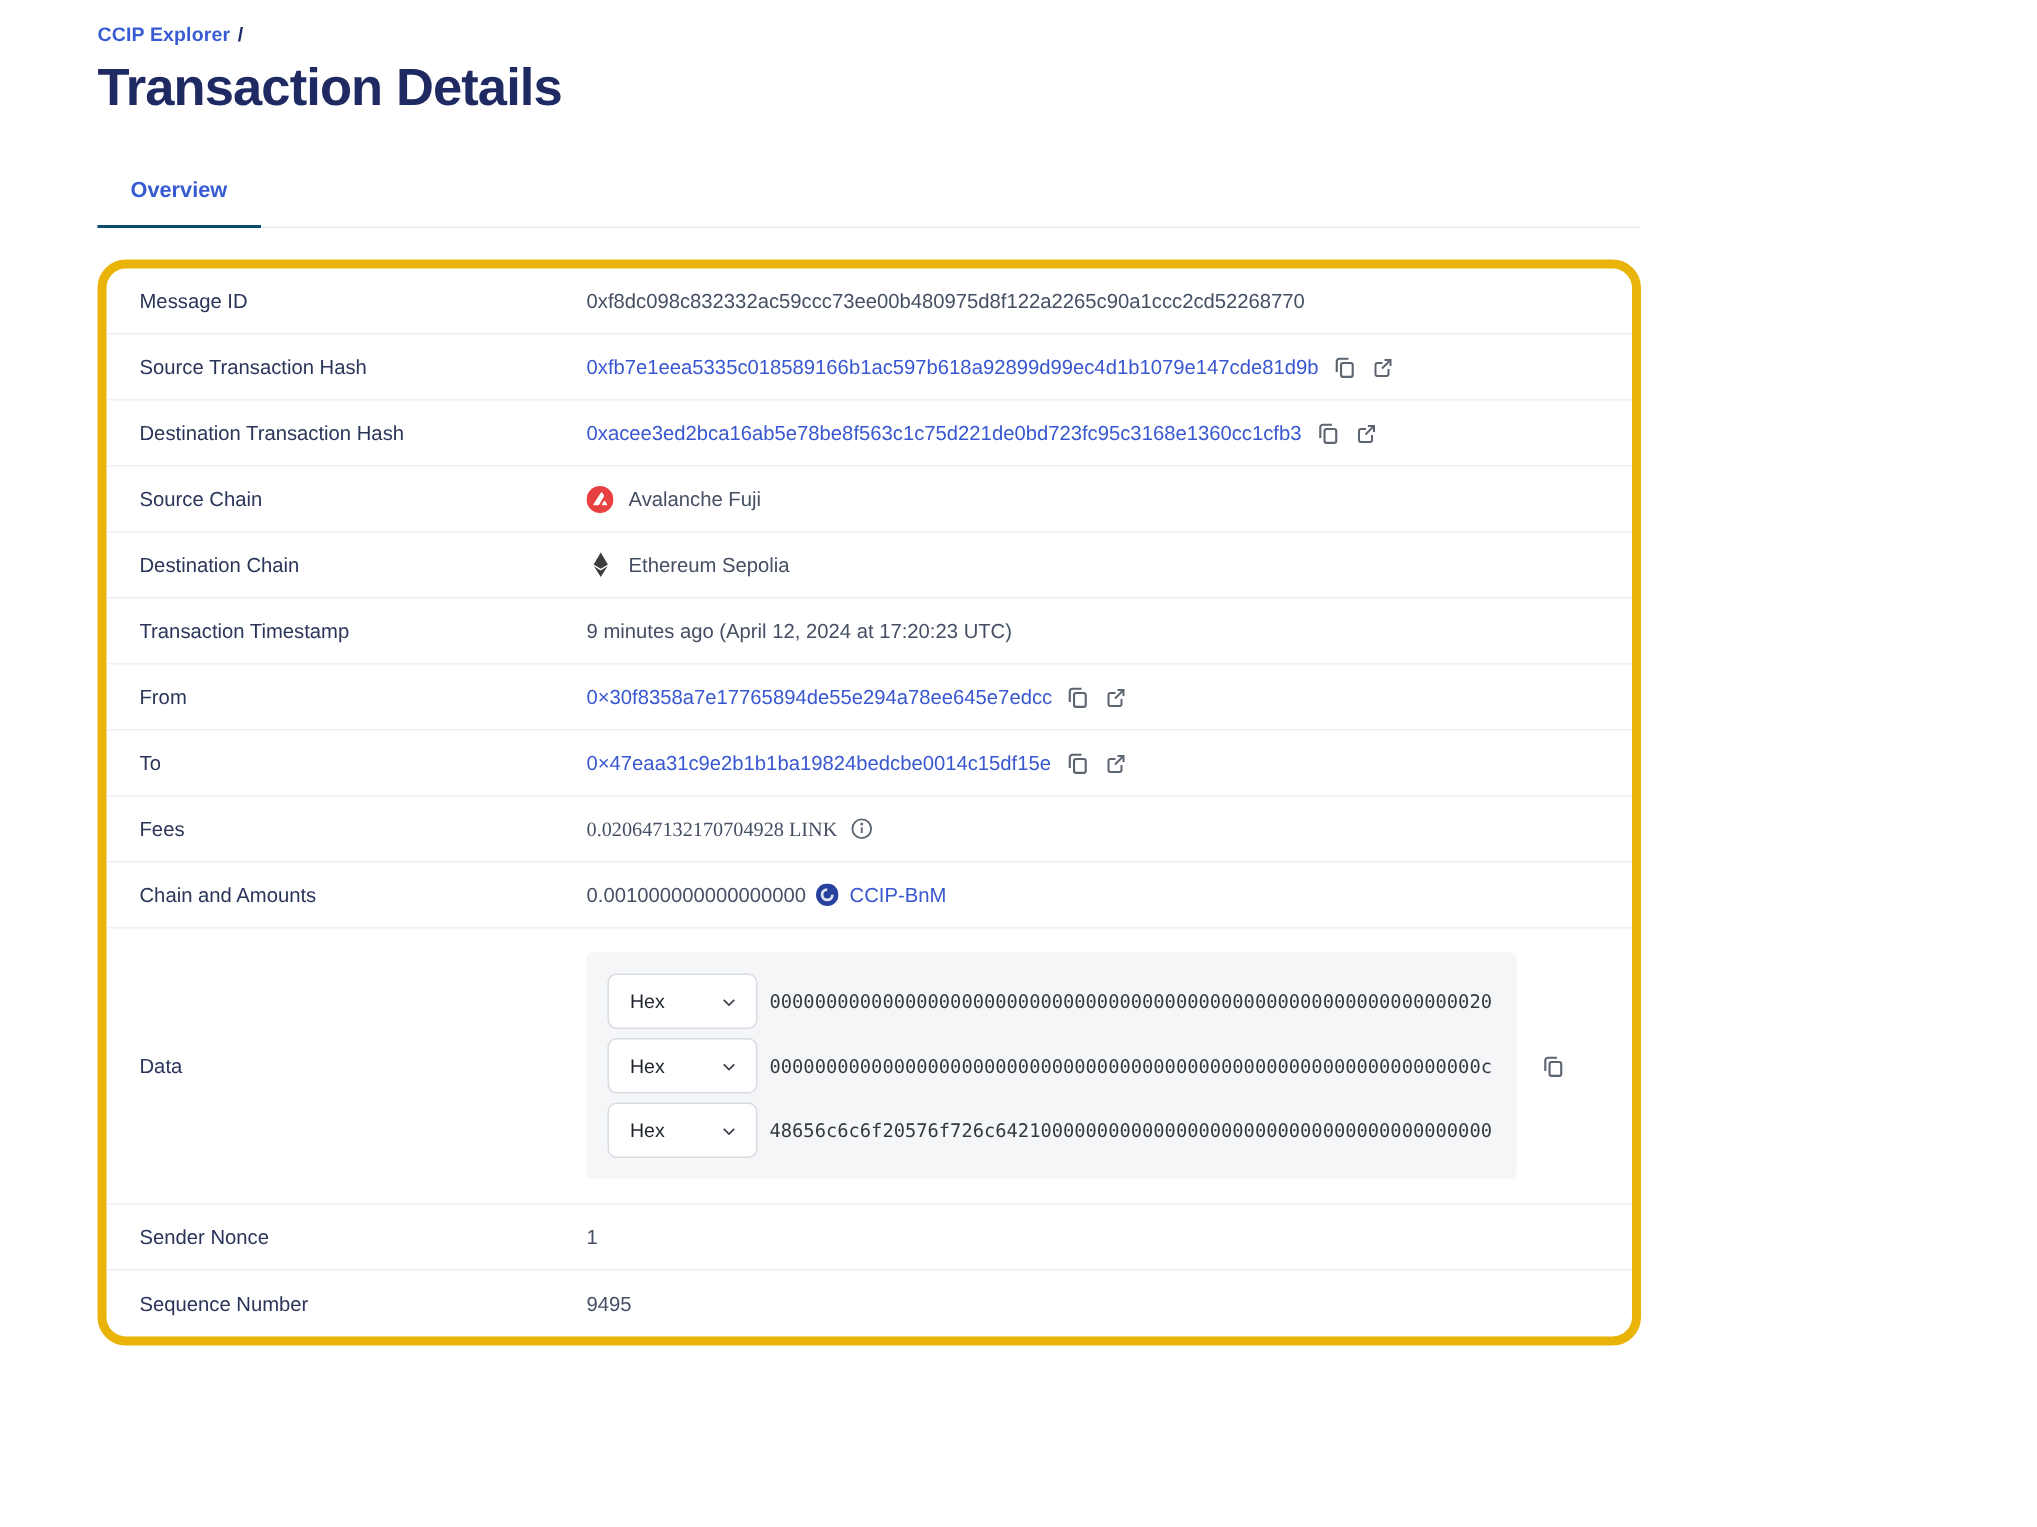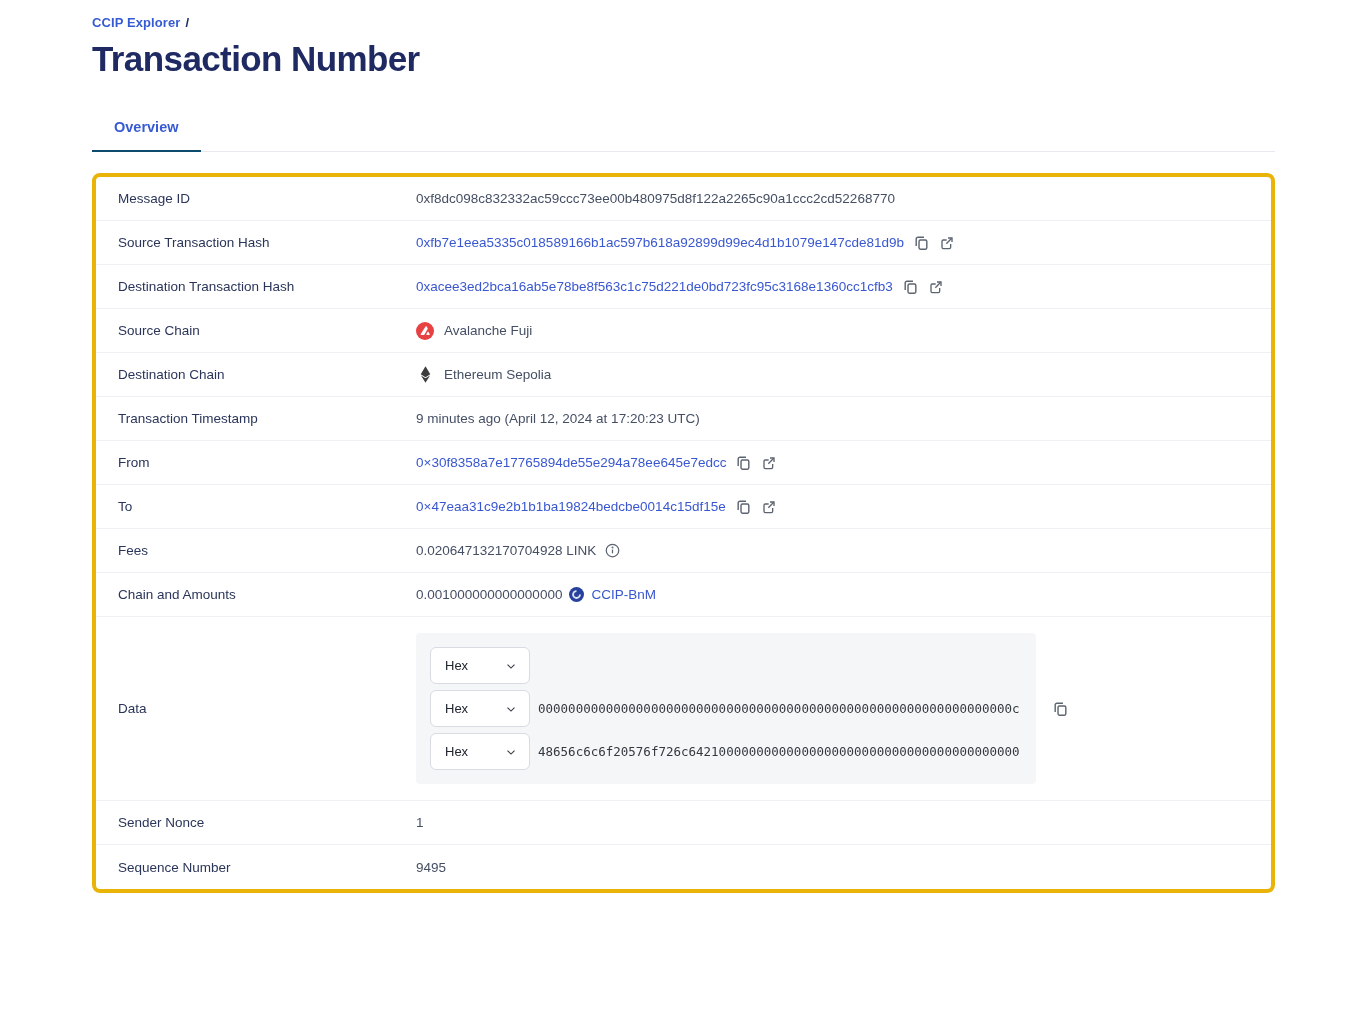--- a/index.html
+++ b/index.html
@@ -4,21 +4,21 @@
 <style>
   * { box-sizing: border-box; }
   html, body {
     margin: 0; padding: 0;
     background: #ffffff;
     font-family: "Liberation Sans", sans-serif;
     color: #1f2a63;
   }
   body { width: 1358px; height: 1018px; overflow: hidden; }
 
-  .container { margin-left: 92px; width: 1183px; }
+  .container { margin-left: 65px; width: 1029px; }
 
   
   .breadcrumb { padding-top: 15px; font-size: 13px; font-weight: 700; letter-spacing: .1px; }
   .breadcrumb .crumb-link { color: #375bd2; text-decoration: none; cursor: pointer; }
   .breadcrumb .sep { color: #1f2a63; margin-left: 5px; }
   .page-title {
     margin: 9px 0 0 0;
     font-size: 35px; font-weight: 700; letter-spacing: -0.6px;
     color: #1f2a63;
   }
@@ -30,22 +30,22 @@
     padding: 0 22px 15px 22px;
     margin-bottom: -1px;
     color: #375bd2; font-size: 14.5px; font-weight: 700;
     border-bottom: 2px solid #0c4a6e;
     cursor: pointer;
   }
 
   
   .card {
     margin-top: 21px;
-    border: 4px solid #eab308;
-    border-radius: 8px;
+    border: 6px solid #eab308;
+    border-radius: 19px;
     background: #fff;
   }
   .row {
     display: flex; align-items: center;
     min-height: 44px;
     padding: 5px 22px;
     border-bottom: 1px solid #eef0f4;
     font-size: 13.5px;
   }
   .row:last-child { border-bottom: none; }
@@ -60,21 +60,21 @@
   
   .row-status { min-height: 52px; }
   .badge-success {
     display: inline-flex; align-items: center; gap: 7px;
     background: #eef7ef; color: #3c8a50;
     padding: 6px 13px 6px 9px; border-radius: 6px;
     font-size: 13.5px;
   }
 
   .chain-value { gap: 10px; }
-  .fees-value { gap: 9px; }
+  .fees-value { gap: 9px; font-family: Liberation Serif, serif; }
   .tokens-value { gap: 7px; }
   .token-icon { display: inline-flex; }
 
   
   .row-data { align-items: center; padding: 16px 22px; }
   .hexbox {
     background: #f5f6f8; border-radius: 4px;
     padding: 14px 12px 14px 14px;
     width: 620px;
     display: flex; flex-direction: column; gap: 6px;
@@ -111,21 +111,21 @@
     </g>
   </defs>
 </svg>
 
 <div class="container">
 
   <div class="breadcrumb">
     <a class="crumb-link">CCIP Explorer</a><span class="sep">/</span>
   </div>
 
-  <h1 class="page-title">Transaction Number</h1>
+  <h1 class="page-title">Transaction Details</h1>
 
   <div class="tabs">
     <span class="tab">Overview</span>
   </div>
 
   <div class="card">
 
     <div class="row">
       <div class="row-label">Message ID</div>
       <div class="row-value">0xf8dc098c832332ac59ccc73ee00b480975d8f122a2265c90a1ccc2cd52268770</div>
@@ -266,20 +266,21 @@
         <div class="hexbox">
           <div class="hexline">
             <div class="hexselect">
               <span>Hex</span>
               <span style="display:inline-flex">
                 <svg width="14" height="14" viewBox="0 0 24 24" fill="none" stroke="#3a404c" stroke-width="2">
                     <polyline points="6,9.5 12,15.5 18,9.5"></polyline>
                   </svg>
               </span>
             </div>
+            <span class="hextext">0000000000000000000000000000000000000000000000000000000000000020</span>
           </div>
           <div class="hexline">
             <div class="hexselect">
               <span>Hex</span>
               <span style="display:inline-flex">
                 <svg width="14" height="14" viewBox="0 0 24 24" fill="none" stroke="#3a404c" stroke-width="2">
                     <polyline points="6,9.5 12,15.5 18,9.5"></polyline>
                   </svg>
               </span>
             </div>

